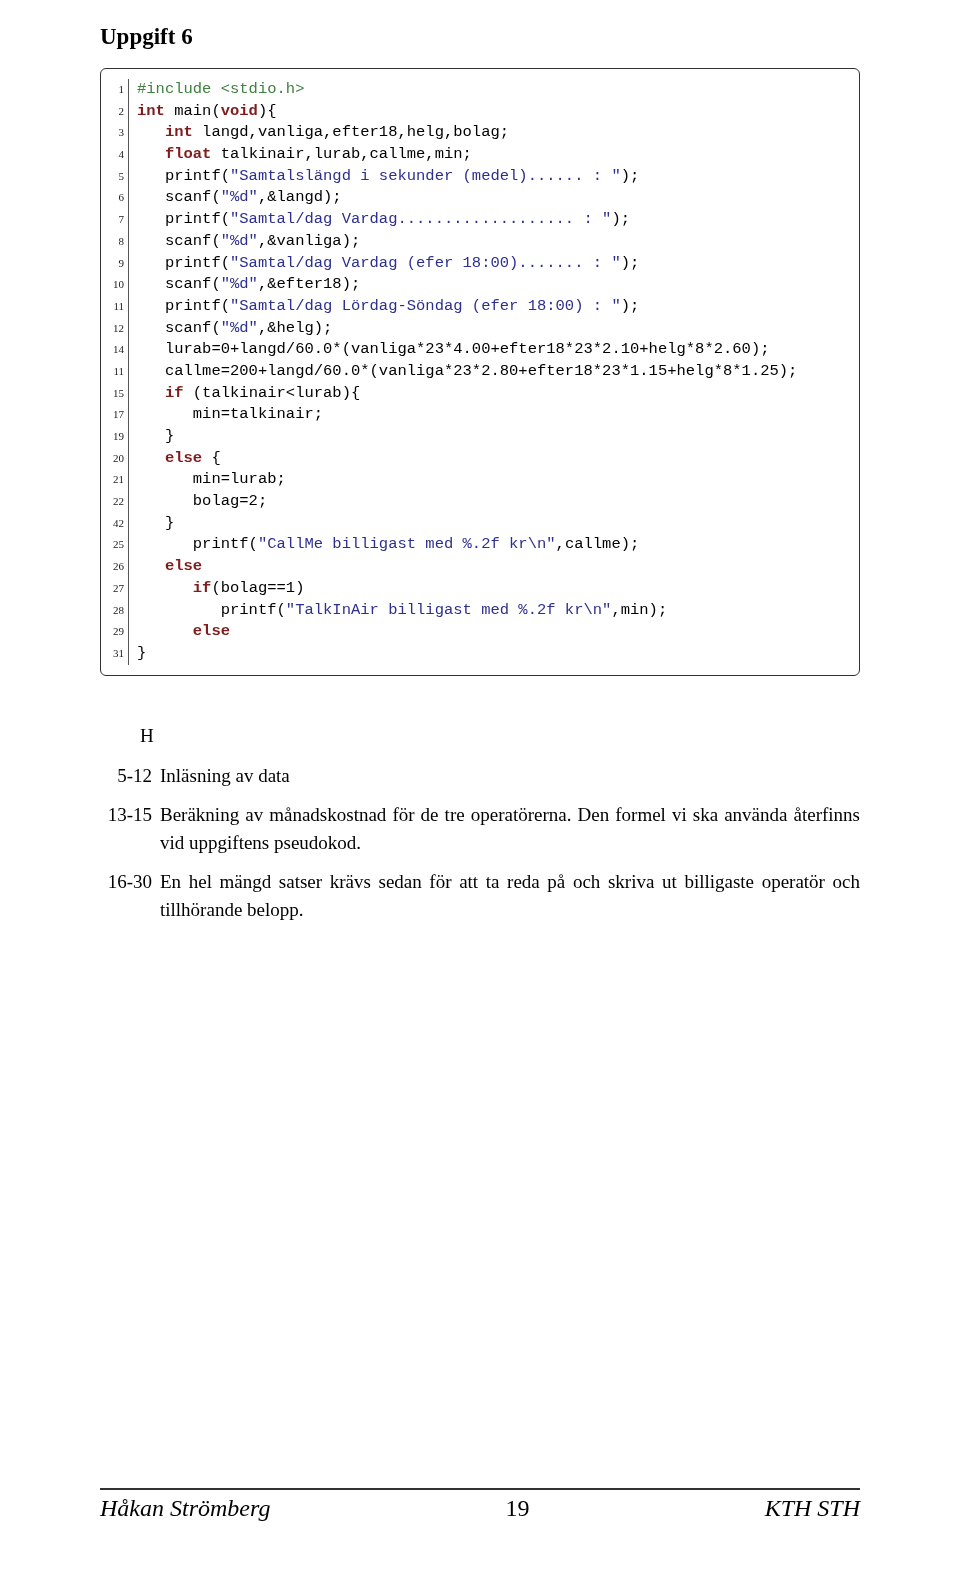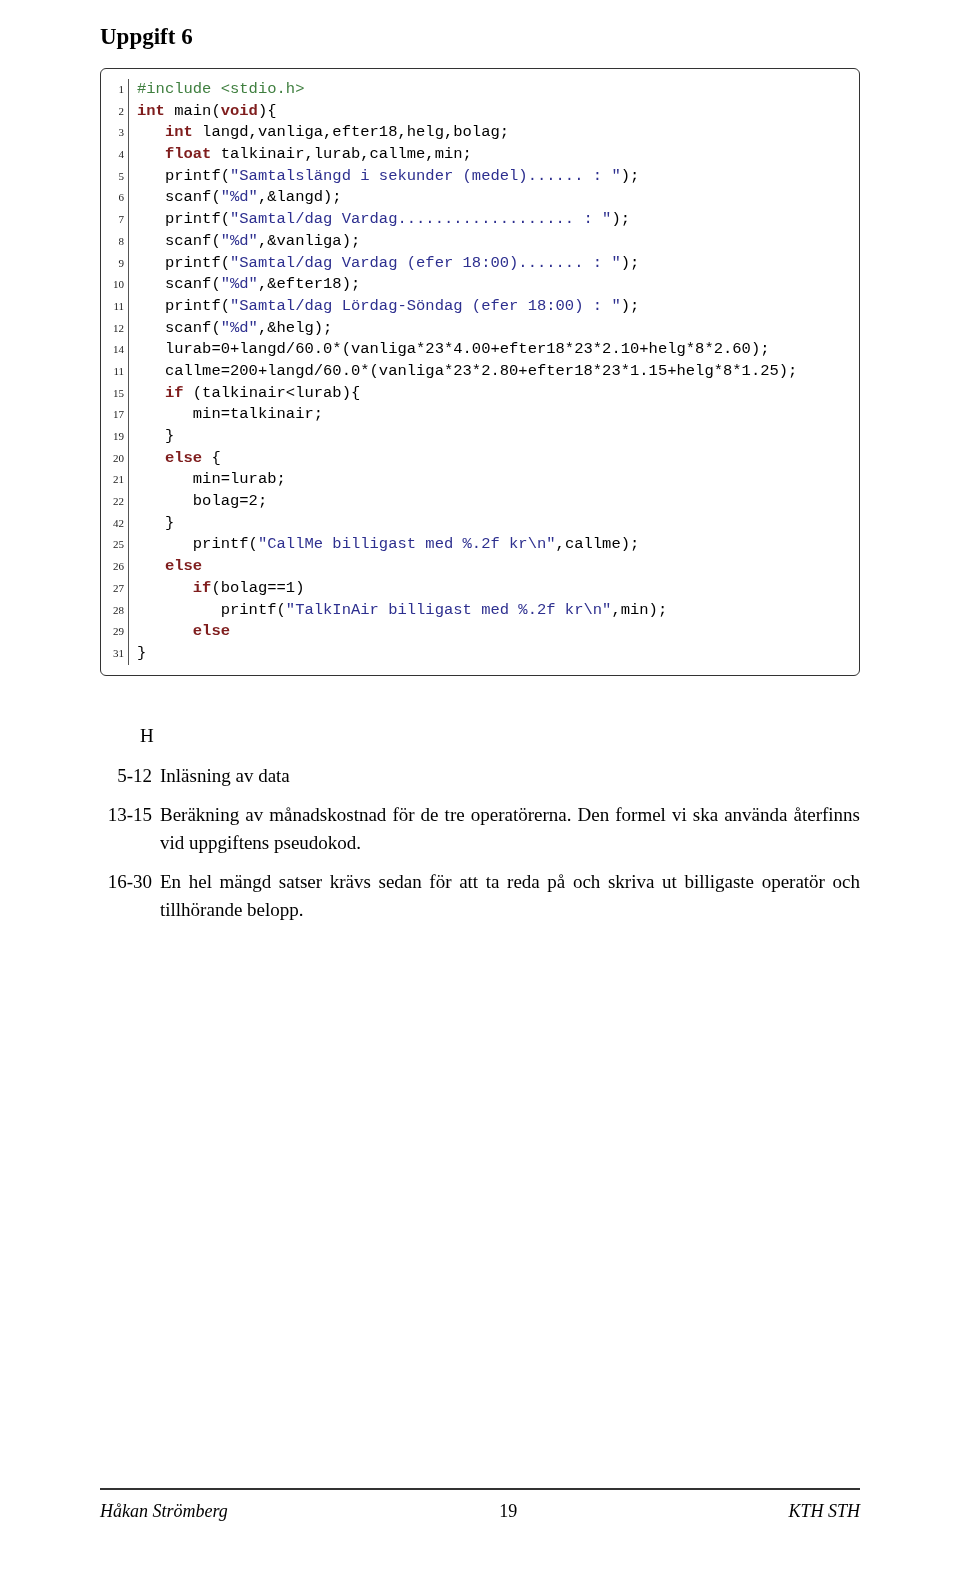--- a/index.html
+++ b/index.html
@@ -91,21 +91,21 @@
       border-bottom: 1px solid #333;
     }
     .footer {
       position: absolute;
       left: 100px;
       right: 100px;
       bottom: 56px;
       display: flex;
       justify-content: space-between;
       font-family: Georgia, "Times New Roman", serif;
-      font-size: 18px;
+      font-size: 24px;
     }
     .footer .left { font-style: italic; }
     .footer .right { font-style: italic; }
   </style>
 </head>
 <body>
 
 <div class="page">
   <div class="heading">Uppgift 6</div>
 

